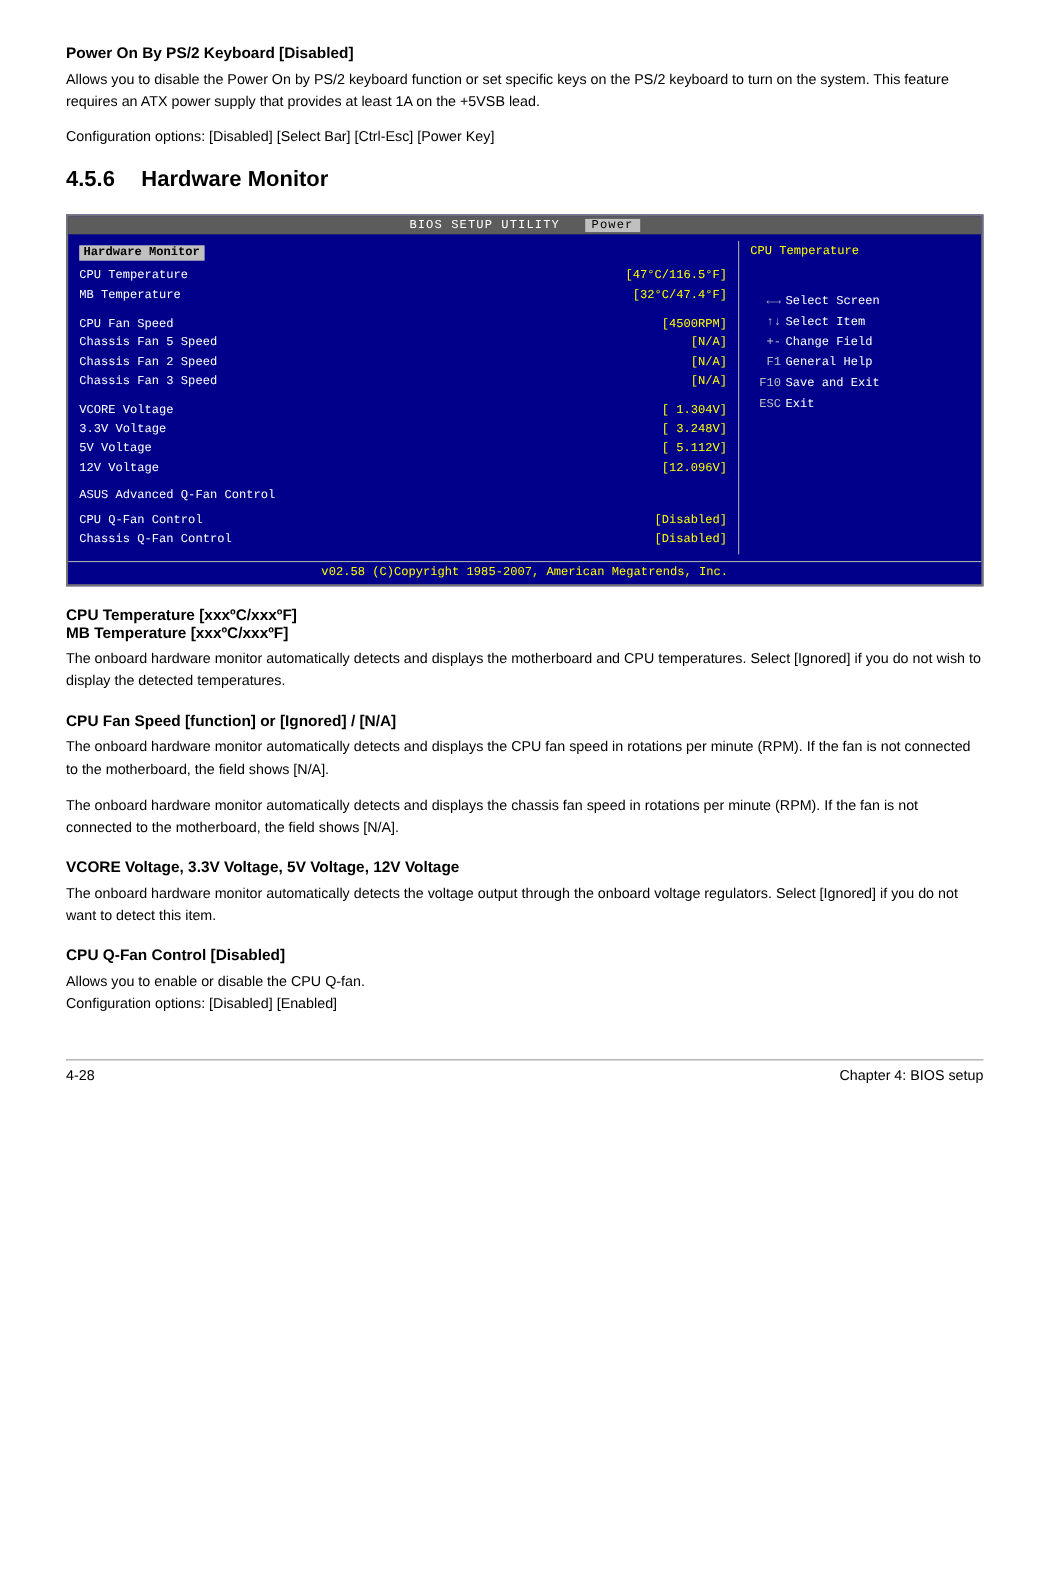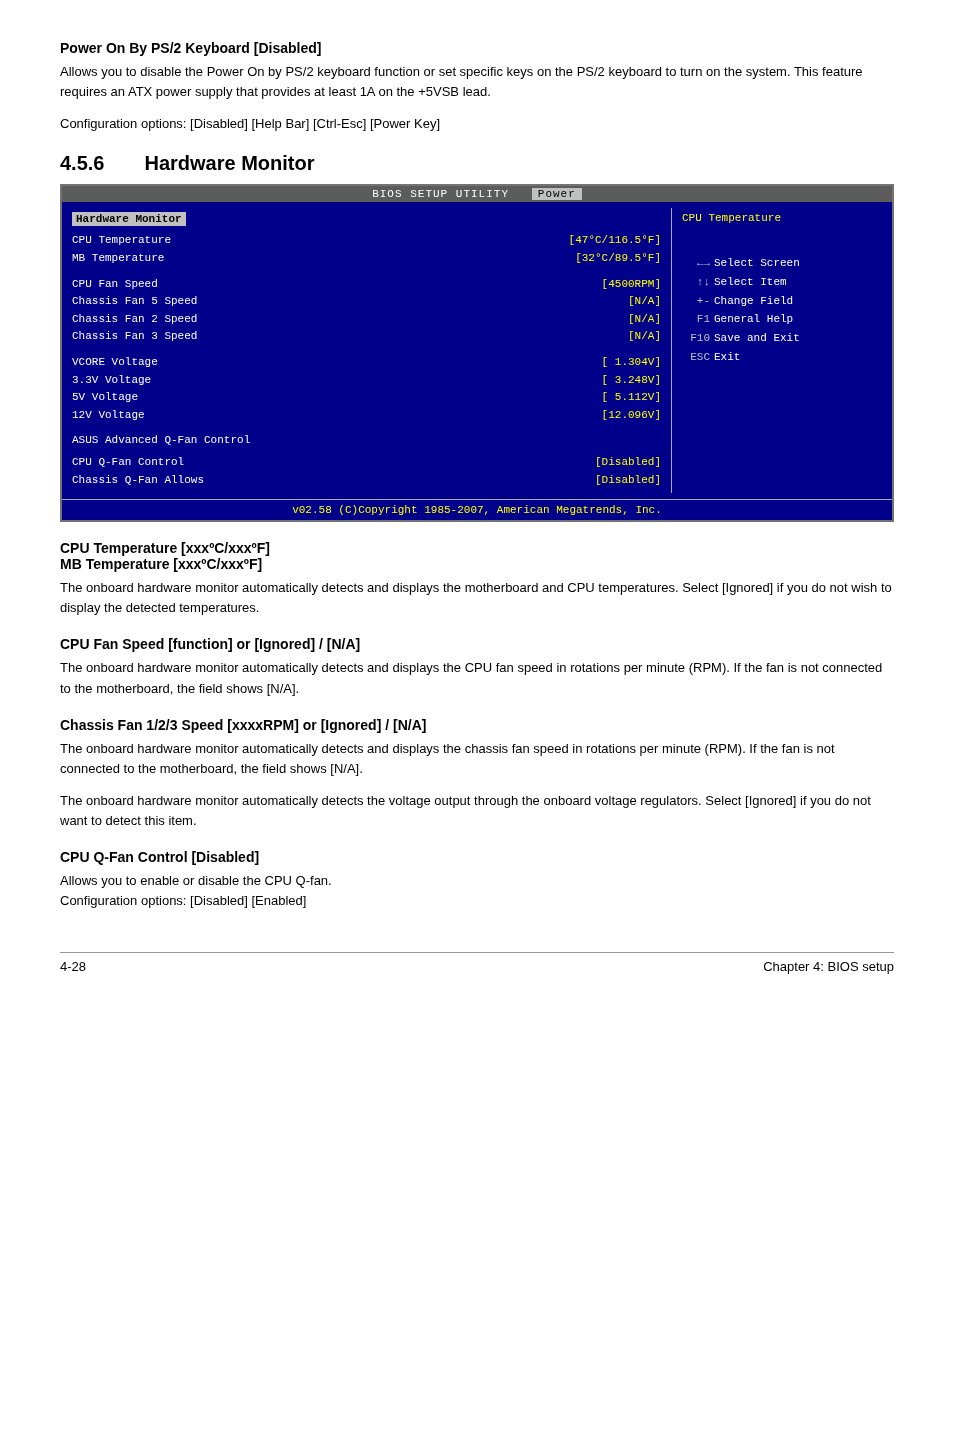--- a/index.html
+++ b/index.html
@@ -22,22 +22,22 @@
     .body-text {
       font-size: 13px;
       line-height: 1.55;
       margin-bottom: 12px;
     }
 
     
     .hw-heading {
       display: flex;
       align-items: baseline;
-      gap: 40px;
-      margin-bottom: 9px;
+      gap: 24px;
+      margin-bottom: 20px;
       margin-top: 18px;
     }
     .hw-heading .section-num {
       font-size: 20px;
       font-weight: bold;
     }
     .hw-heading .section-label {
       font-size: 20px;
       font-weight: bold;
     }
@@ -149,42 +149,42 @@
       font-size: 13px;
       border-top: 1px solid #999;
       padding-top: 6px;
     }
   </style>
 </head>
 <body>
 
 <p class="section-title-bold">Power On By PS/2 Keyboard [Disabled]</p>
 <p class="body-text">Allows you to disable the Power On by PS/2 keyboard function or set specific keys on the PS/2 keyboard to turn on the system. This feature requires an ATX power supply that provides at least 1A on the +5VSB lead.</p>
-<p class="body-text">Configuration options: [Disabled] [Help Bar] [Ctrl-Esc] [Power Key]</p>
+<p class="body-text">Configuration options: [Disabled] [Select Bar] [Ctrl-Esc] [Power Key]</p>
 
 <div class="hw-heading">
   <span class="section-num">4.5.6</span>
   <span class="section-label">Hardware Monitor</span>
 </div>
 
 <div class="bios-box">
   <div class="bios-title-bar">
     <span>BIOS SETUP UTILITY</span>&nbsp;&nbsp;
     <span class="highlight">Power</span>
   </div>
   <div class="bios-content">
     <div class="bios-left">
       <div><span class="bios-section-header">Hardware Monitor</span></div>
       <div class="bios-row">
         <span class="label">CPU Temperature</span>
         <span class="value">[47°C/116.5°F]</span>
       </div>
       <div class="bios-row">
         <span class="label">MB Temperature</span>
-        <span class="value">[32°C/89.5°F]</span>
+        <span class="value">[32°C/47.4°F]</span>
       </div>
       <div class="bios-gap"></div>
       <div class="bios-row">
         <span class="label">CPU Fan Speed</span>
         <span class="value">[4500RPM]</span>
       </div>
       <div class="bios-row">
         <span class="label">Chassis Fan 5 Speed</span>
         <span class="value">[N/A]</span>
       </div>
@@ -216,21 +216,21 @@
       <div class="bios-gap"></div>
       <div class="bios-row">
         <span class="label">ASUS Advanced Q-Fan Control</span>
       </div>
       <div class="bios-gap" style="height:4px"></div>
       <div class="bios-row">
         <span class="label">CPU Q-Fan Control</span>
         <span class="value">[Disabled]</span>
       </div>
       <div class="bios-row">
-        <span class="label">Chassis Q-Fan Allows</span>
+        <span class="label">Chassis Q-Fan Control</span>
         <span class="value">[Disabled]</span>
       </div>
     </div>
     <div class="bios-right">
       <div class="bios-right-title">CPU Temperature</div>
       <div class="bios-keys">
         <div class="key-row">
           <span class="key-sym">←→</span>
           <span class="key-desc">Select Screen</span>
         </div>
@@ -264,25 +264,25 @@
   <p class="sub-heading">CPU Temperature [xxxºC/xxxºF]<br>MB Temperature [xxxºC/xxxºF]</p>
   <p class="body-text">The onboard hardware monitor automatically detects and displays the motherboard and CPU temperatures. Select [Ignored] if you do not wish to display the detected temperatures.</p>
 </div>
 
 <div>
   <p class="sub-heading">CPU Fan Speed [function] or [Ignored] / [N/A]</p>
   <p class="body-text">The onboard hardware monitor automatically detects and displays the CPU fan speed in rotations per minute (RPM). If the fan is not connected to the motherboard, the field shows [N/A].</p>
 </div>
 
 <div>
-  <p class="sub-heading">Chassis Fan 1/2/3 Speed [xxxxRPM] or [Ignored] / [N/A]</p>
   <p class="body-text">The onboard hardware monitor automatically detects and displays the chassis fan speed in rotations per minute (RPM). If the fan is not connected to the motherboard, the field shows [N/A].</p>
 </div>
 
 <div>
+  <p class="sub-heading">VCORE Voltage, 3.3V Voltage, 5V Voltage, 12V Voltage</p>
   <p class="body-text">The onboard hardware monitor automatically detects the voltage output through the onboard voltage regulators. Select [Ignored] if you do not want to detect this item.</p>
 </div>
 
 <div>
   <p class="sub-heading">CPU Q-Fan Control [Disabled]</p>
   <p class="body-text">Allows you to enable or disable the CPU Q-fan.<br>Configuration options: [Disabled] [Enabled]</p>
 </div>
 
 <div class="page-footer">
   <span>4-28</span>

